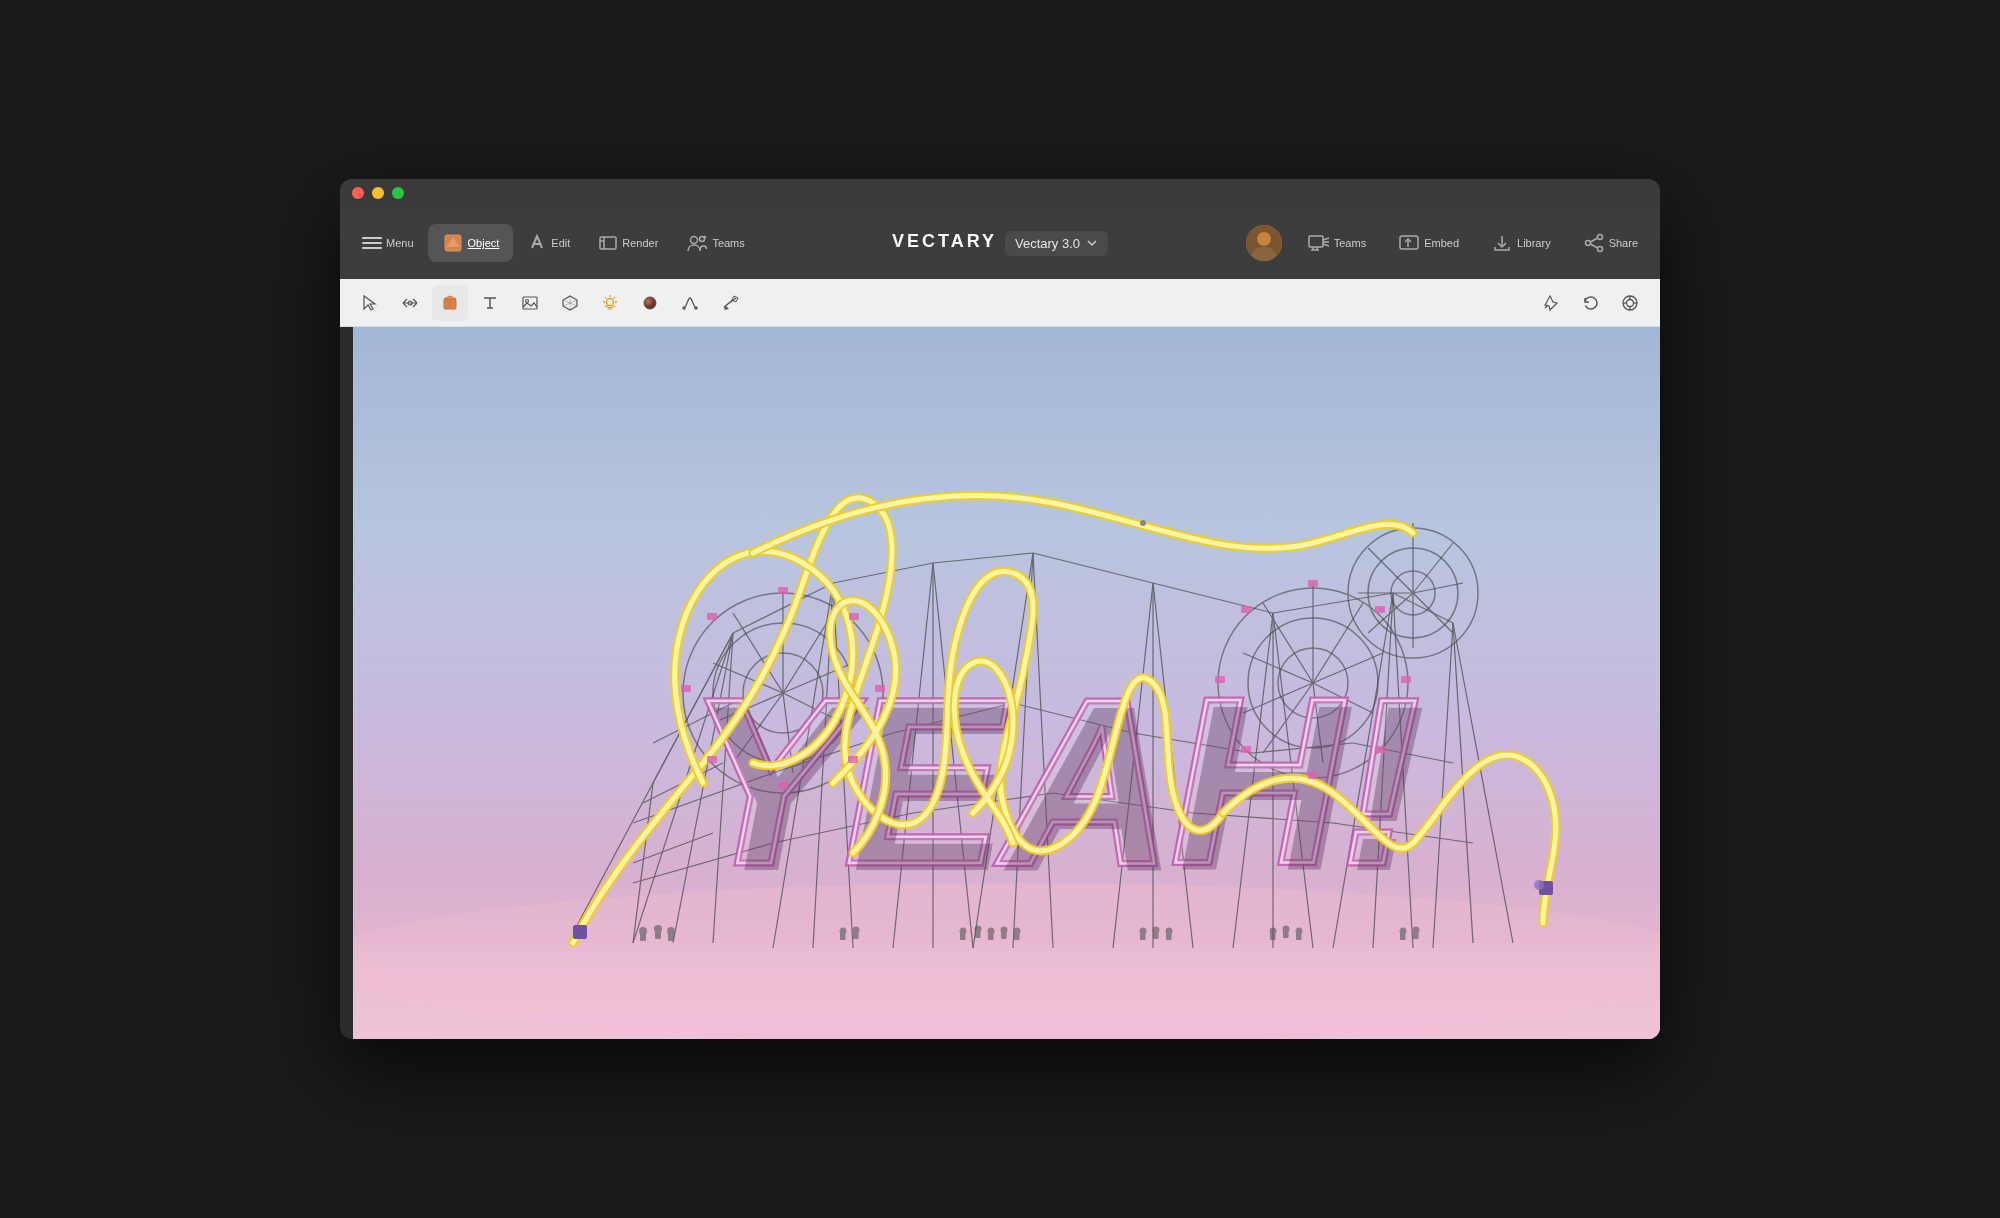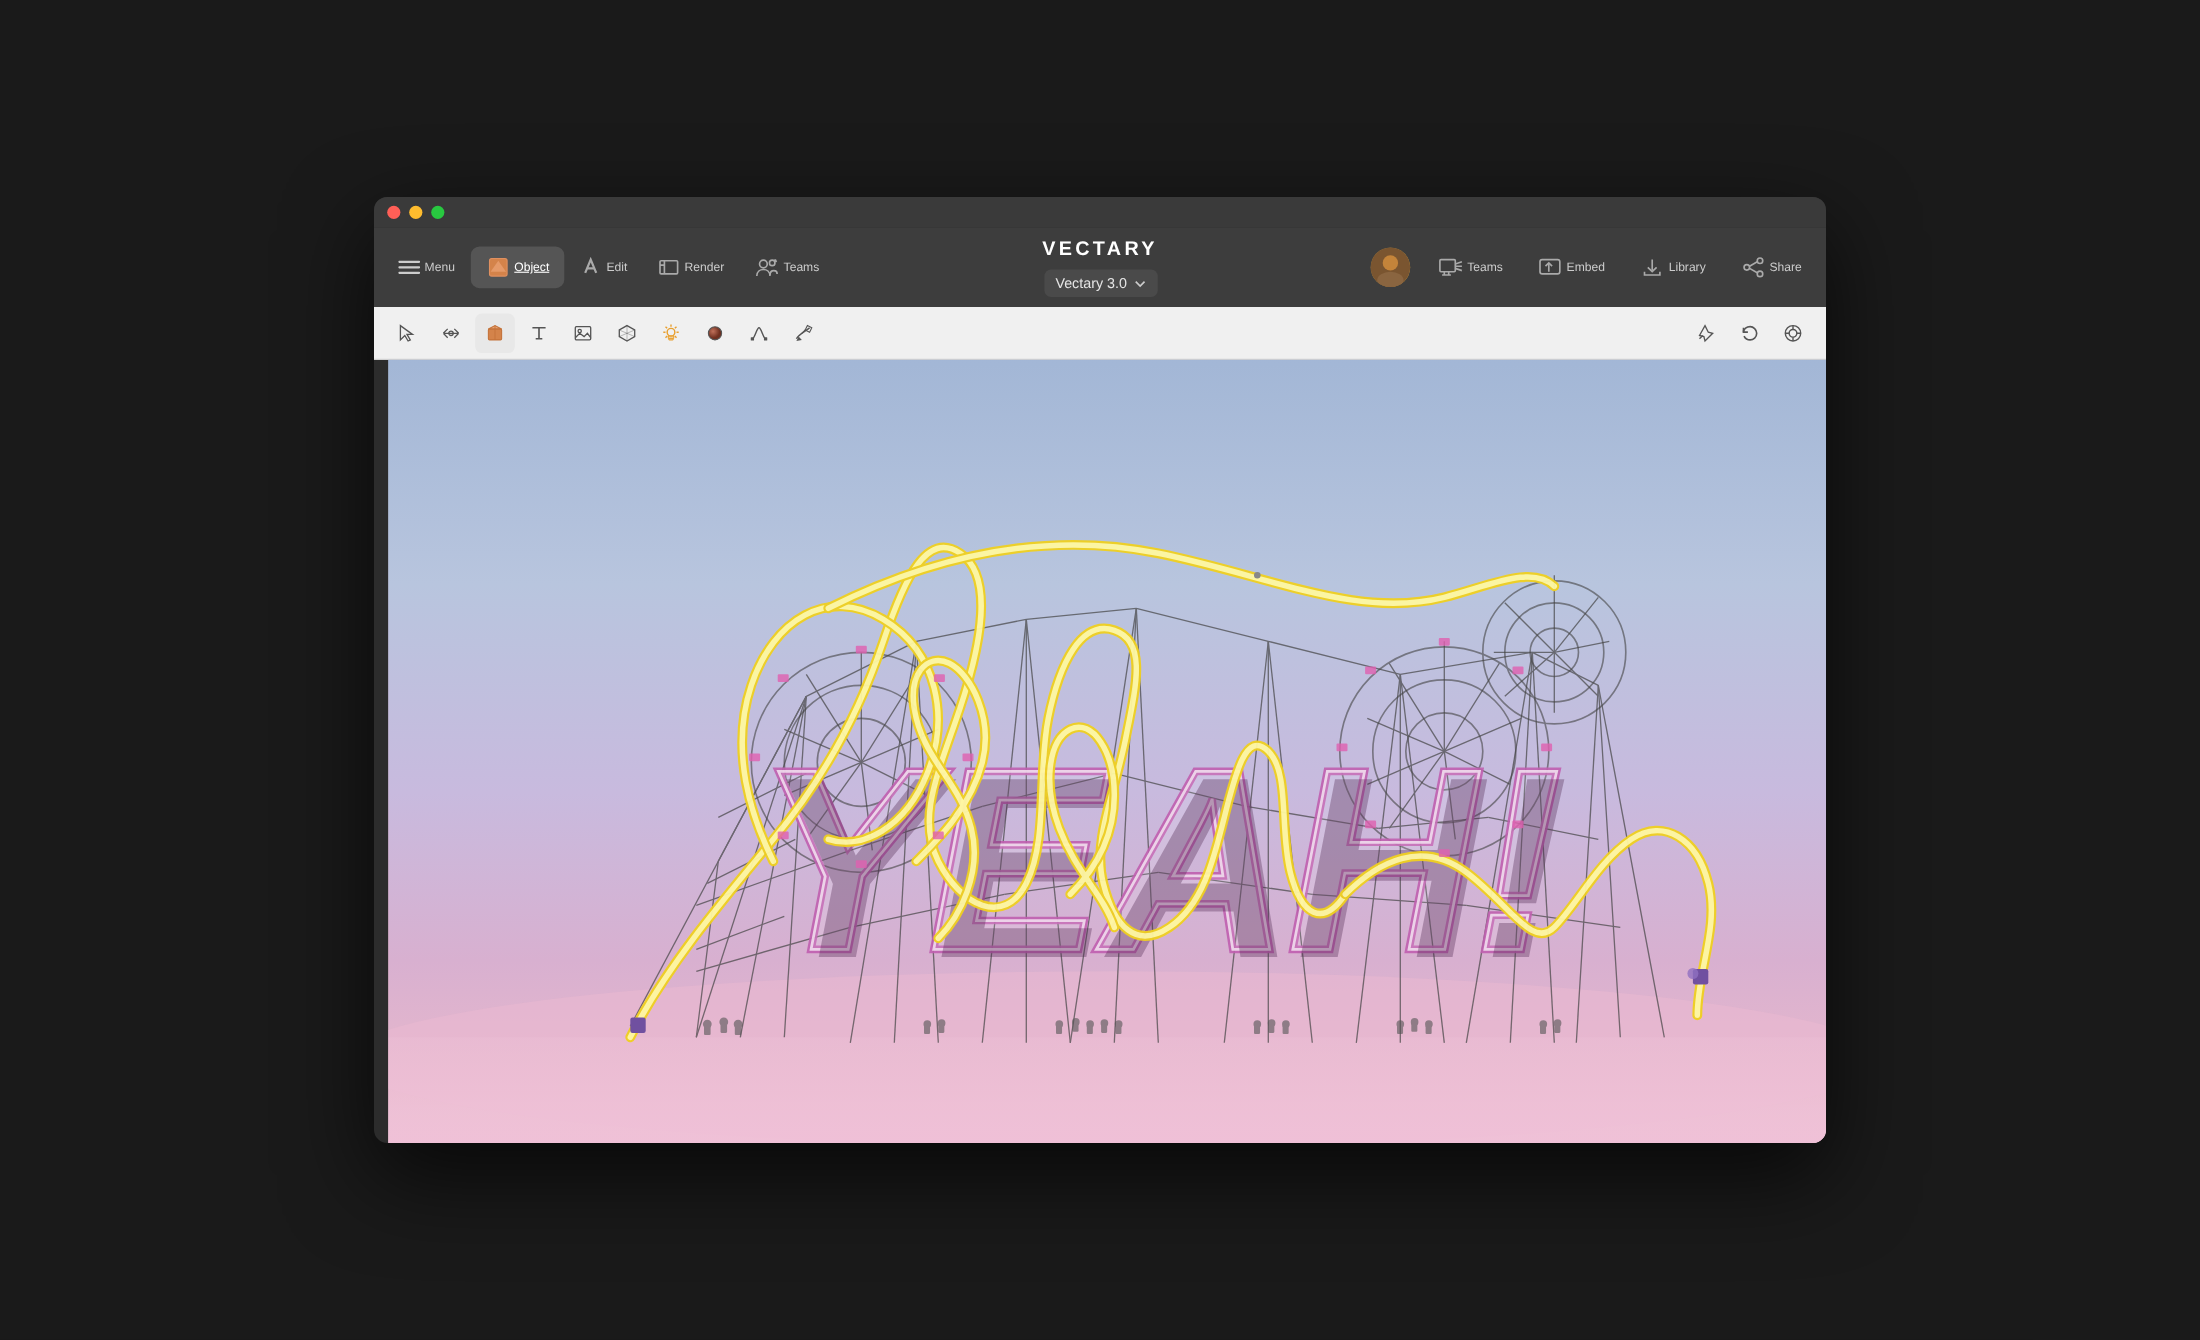--- a/index.html
+++ b/index.html
@@ -69,23 +69,22 @@
       background: #555;
       color: #fff;
       text-decoration: underline;
     }
     .toolbar-btn svg { flex-shrink: 0; }
     .toolbar-center {
       position: absolute;
       left: 50%;
       transform: translateX(-50%);
       display: flex;
-      align-items: flex-end;
+      align-items: flex-start;
       gap: 8px;
-      flex-direction: column;
     }
     .logo-text {
       color: #ffffff;
       font-size: 18px;
       font-weight: 600;
       letter-spacing: 3px;
     }
     .project-selector {
       display: flex;
       align-items: center;

